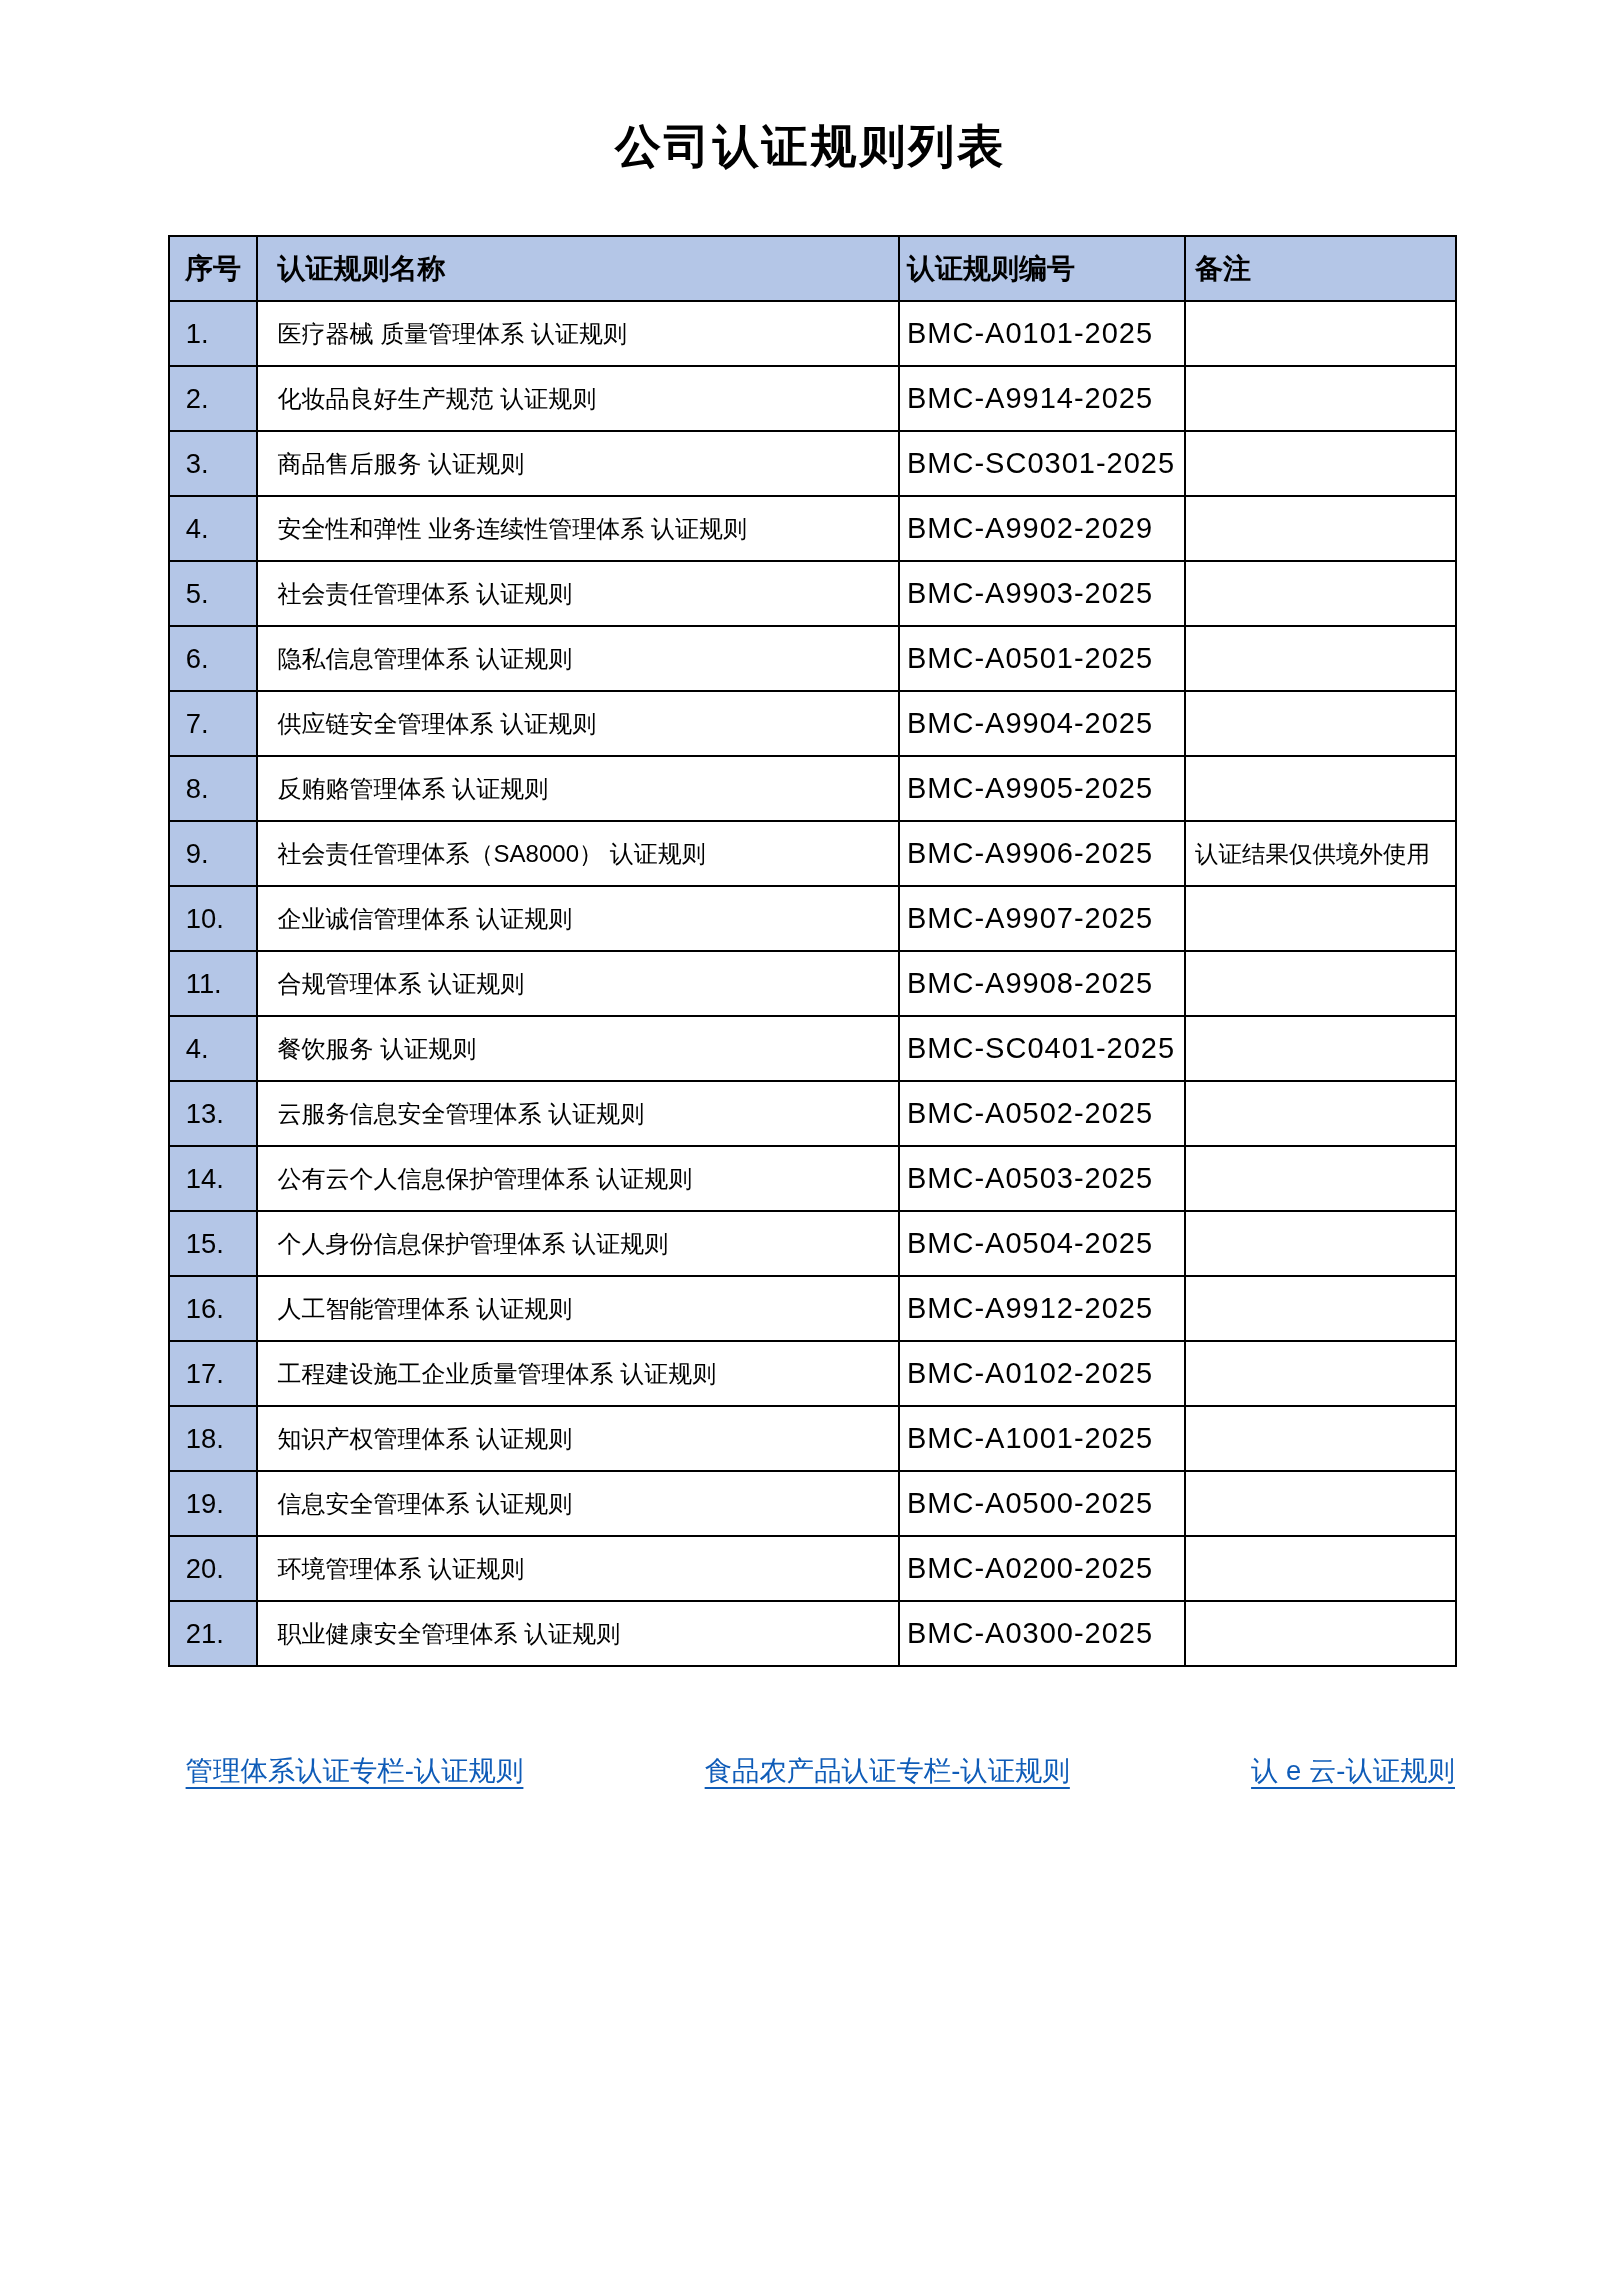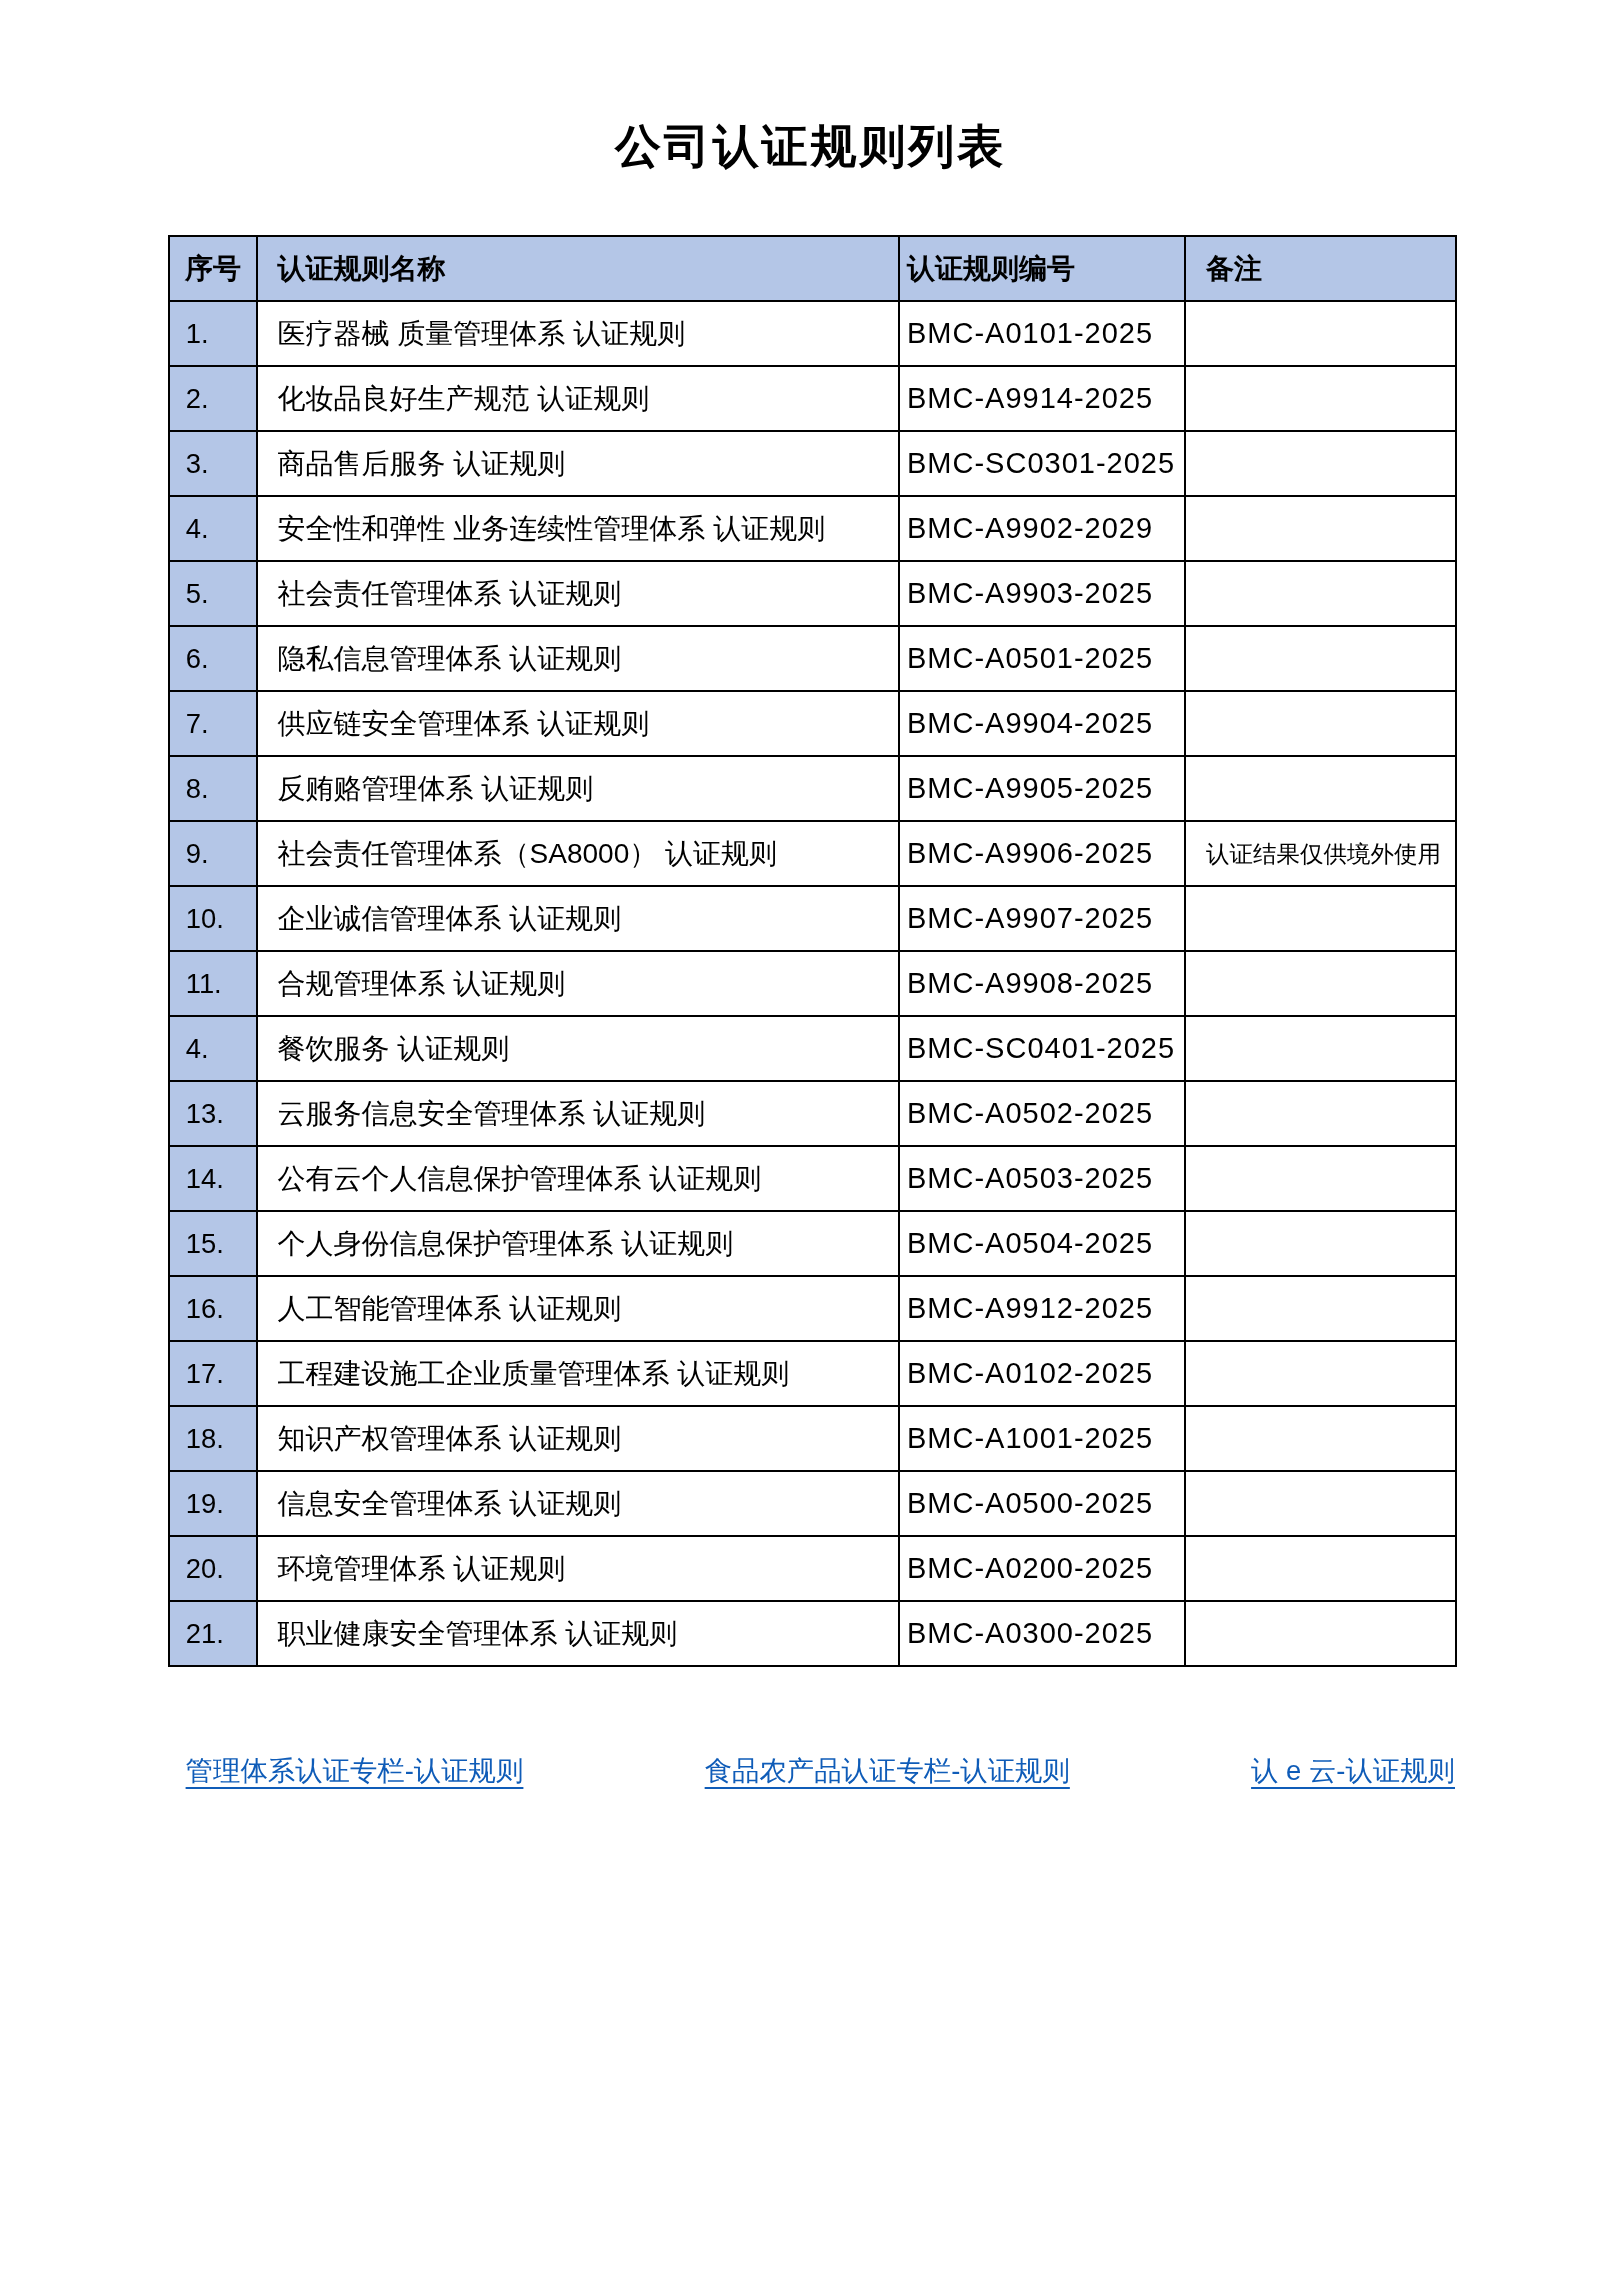--- a/index.html
+++ b/index.html
@@ -61,24 +61,24 @@
   col.w-code { width: 286px; }
   col.w-remark { width: 271px; }
 
   th.c-no { text-align: center; margin-top: 28px; }
   td.c-no {
     background: #b4c6e7;
     font-size: 27.4px;
     padding-left: 15.7px;
   }
   th.c-name, td.c-name { padding-left: 19.6px; }
-  td.c-name { font-size: 28px; }
+  td.c-name { font-size: 24px; }
   th.c-code, td.c-code { padding-left: 7px; }
   td.c-code { font-size: 29px; letter-spacing: 1px; }
-  th.c-remark, td.c-remark { padding-left: 20px; }
+  th.c-remark, td.c-remark { padding-left: 9px; }
   td.c-remark { font-size: 23.5px; margin-left: 20px; }
 
   .footer-links {
     position: absolute;
     top: 1753px;
     left: 168px;
     width: 1287px;
     box-sizing: border-box;
     padding-left: 17.6px;
     display: flex;

